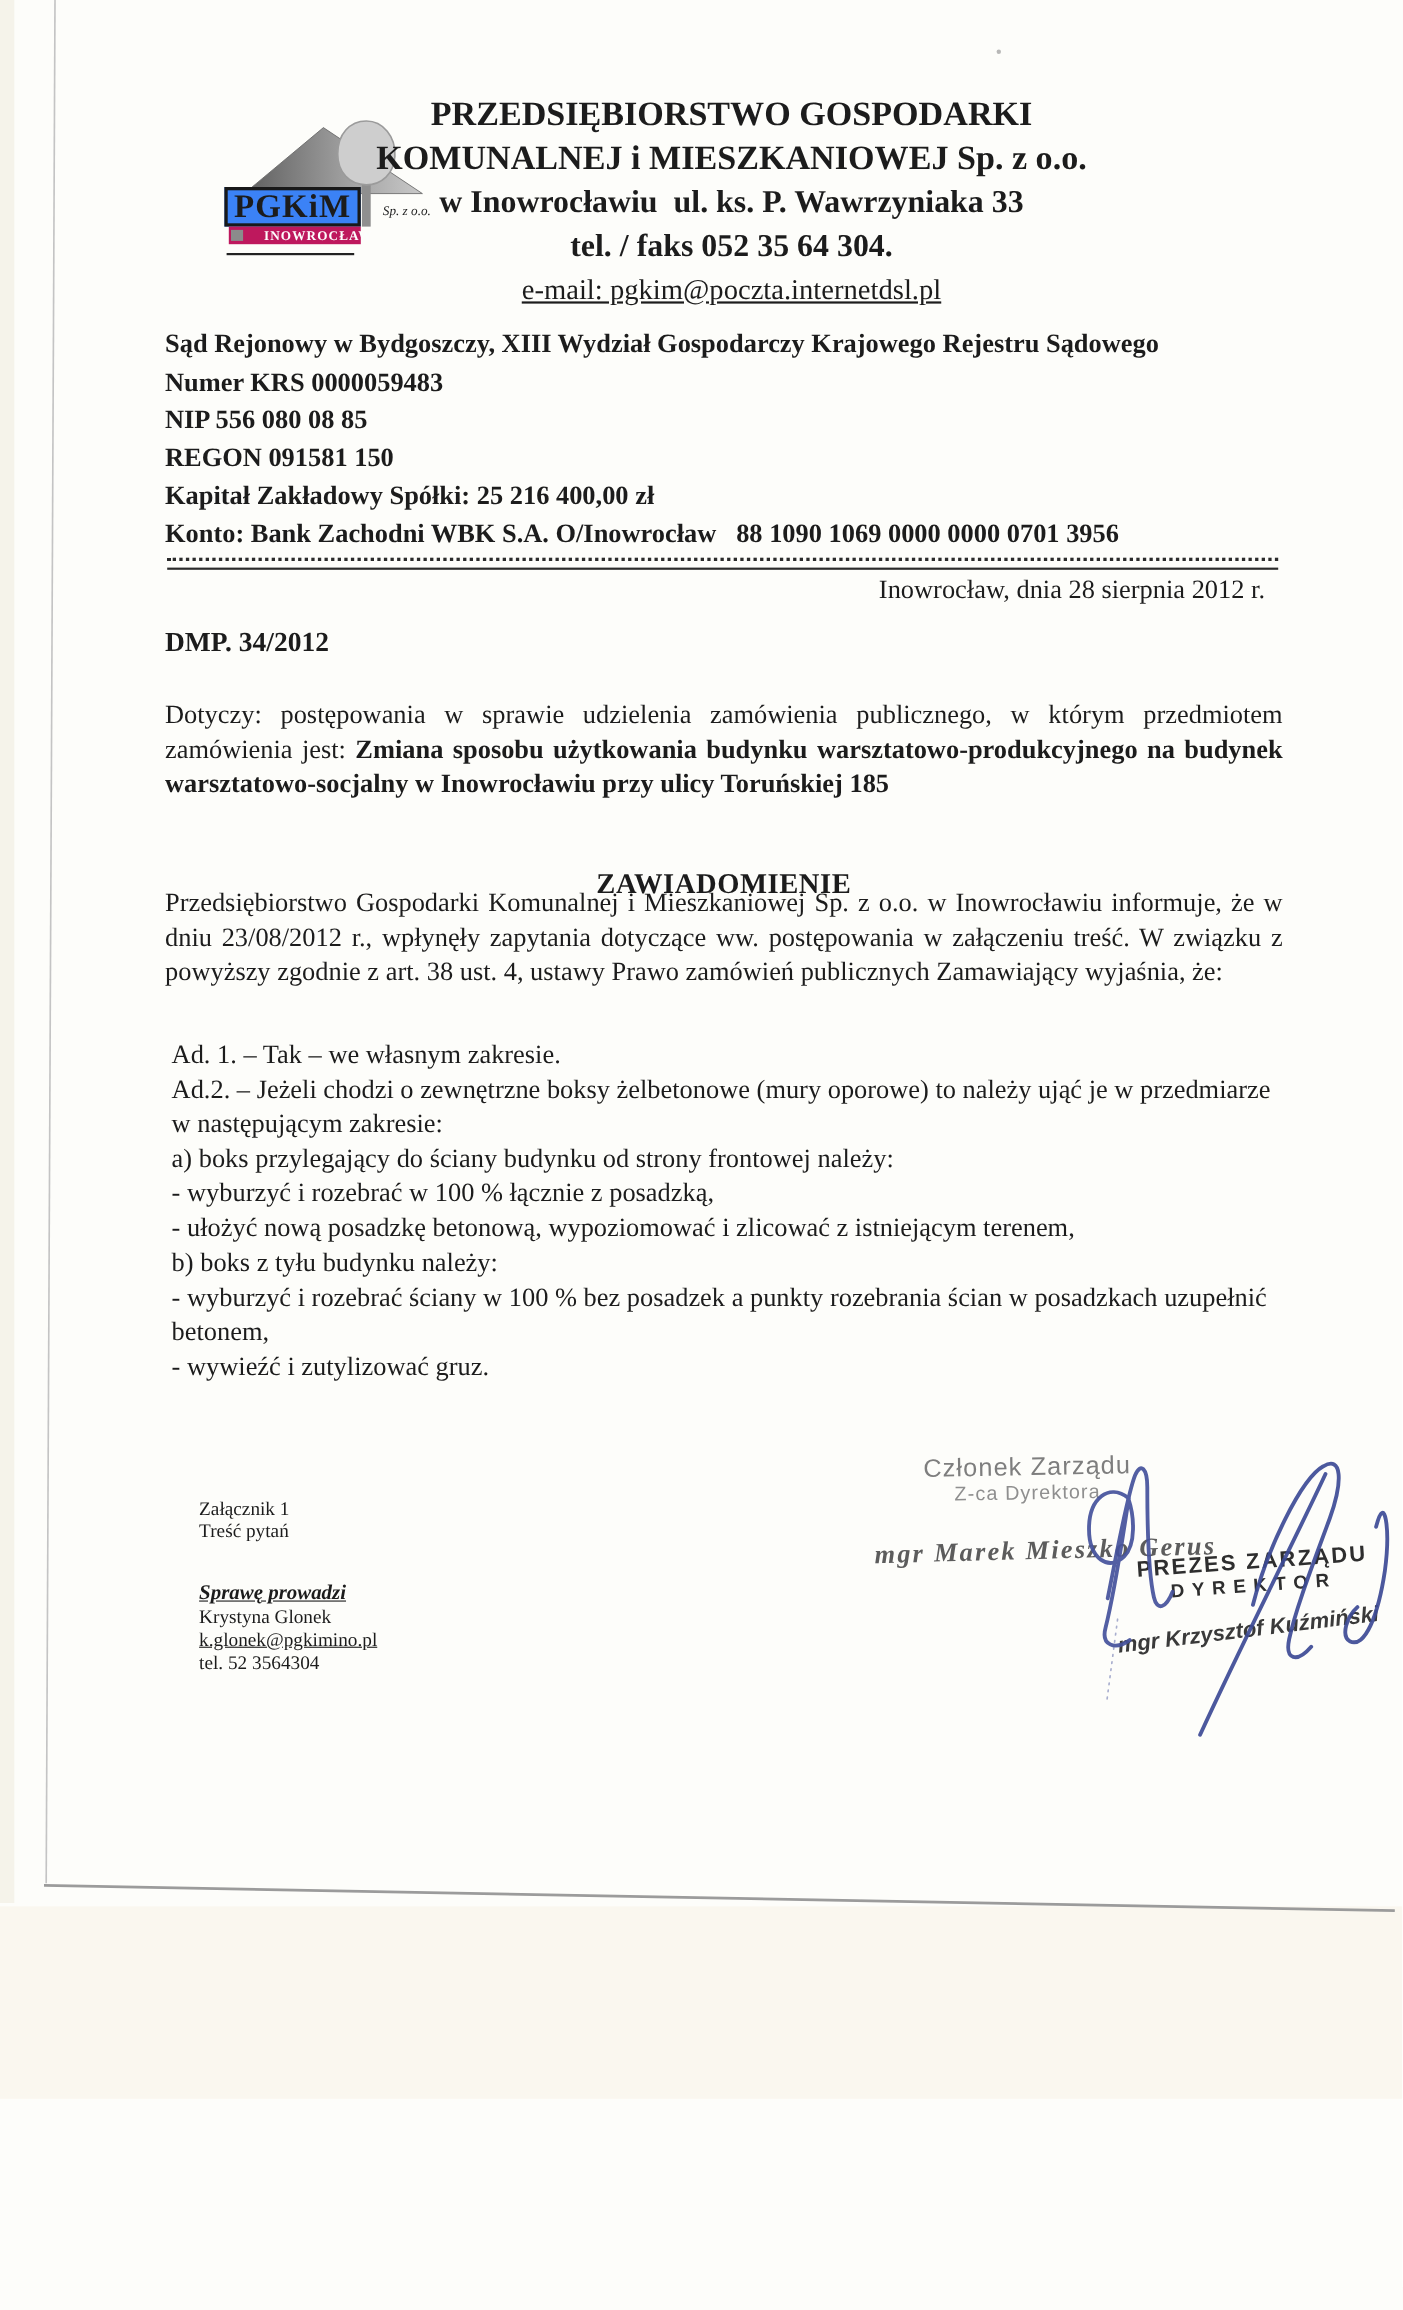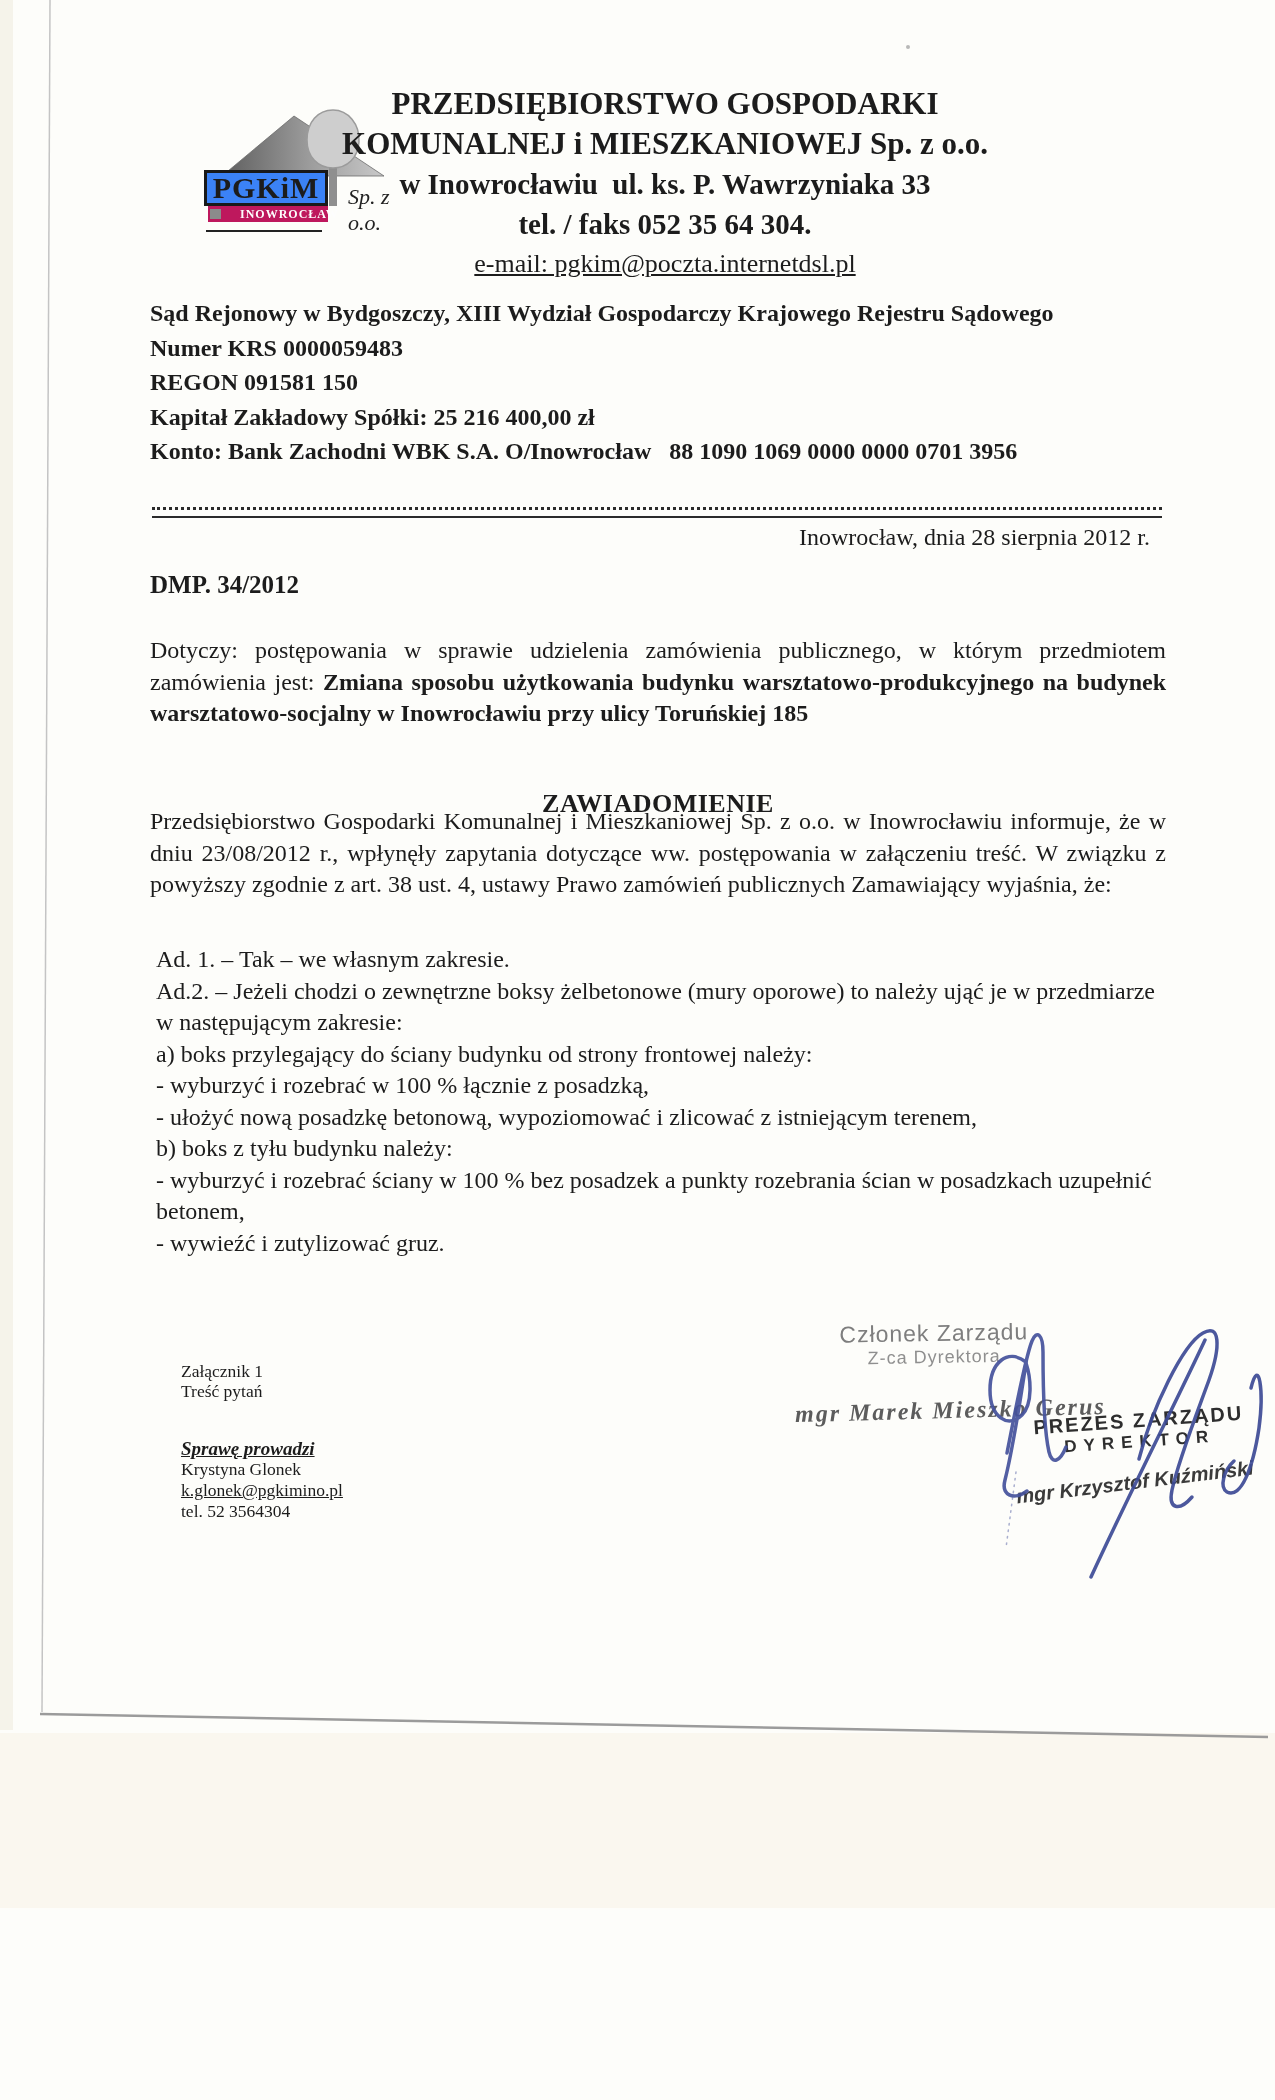--- a/index.html
+++ b/index.html
@@ -11,21 +11,21 @@
 
   
   .logo{left:178px;top:102px;width:235px;height:135px;}
   .logo-box{position:absolute;left:26px;top:68px;width:124px;height:36px;background:#3b82f6;
             border:3px solid #191919;box-sizing:border-box;display:flex;align-items:center;
             justify-content:center;font-weight:bold;font-size:30px;letter-spacing:1px;}
   .logo-bar{position:absolute;left:30px;top:104px;width:120px;height:16px;background:#be185d;
             color:#fdfdfd;font-weight:bold;font-size:12px;letter-spacing:1px;display:flex;
             align-items:center;padding-left:32px;box-sizing:border-box;}
   .logo-bar::before{content:"";position:absolute;left:2px;top:3px;width:11px;height:10px;background:#8b8b8b;}
-  .logo-sp{position:absolute;left:170px;top:82px;font-style:italic;font-size:22px;color:#222;}
+  .logo-sp{position:absolute;left:170px;top:82px;font-style:italic;font-size:12px;color:#222;}
   .logo-rule{position:absolute;left:28px;top:128px;width:116px;height:2px;background:#222;}
 
   
   .head{left:320px;top:84px;width:690px;text-align:center;font-weight:bold;}
   .head .h1{font-size:31px;line-height:40px;white-space:pre-wrap;}
   .head .h2{font-size:29px;line-height:40px;white-space:pre-wrap;}
   .head .email{font-size:26px;line-height:40px;font-weight:normal;text-decoration:underline;}
 
   .reg{left:150px;top:296px;width:1020px;font-weight:bold;font-size:24px;line-height:34.5px;}
   .reg div{white-space:pre-wrap;}
@@ -100,20 +100,21 @@
     <div class="h1">PRZEDSIĘBIORSTWO GOSPODARKI</div>
     <div class="h1">KOMUNALNEJ i MIESZKANIOWEJ Sp. z o.o.</div>
     <div class="h2">w Inowrocławiu  ul. ks. P. Wawrzyniaka 33</div>
     <div class="h2">tel. / faks 052 35 64 304.</div>
     <div class="email">e-mail: pgkim@poczta.internetdsl.pl</div>
   </div>
 
   <div class="abs reg">
     <div>Sąd Rejonowy w Bydgoszczy, XIII Wydział Gospodarczy Krajowego Rejestru Sądowego</div>
     <div>Numer KRS 0000059483</div>
+    <div>NIP 556 080 08 85</div>
     <div>REGON 091581 150</div>
     <div>Kapitał Zakładowy Spółki: 25 216 400,00 zł</div>
     <div>Konto: Bank Zachodni WBK S.A. O/Inowrocław   88 1090 1069 0000 0000 0701 3956</div>
   </div>
 
   <div class="abs sep"></div>
 
   <div class="abs date">Inowrocław, dnia 28 sierpnia 2012 r.</div>
   <div class="abs ref">DMP. 34/2012</div>
 

